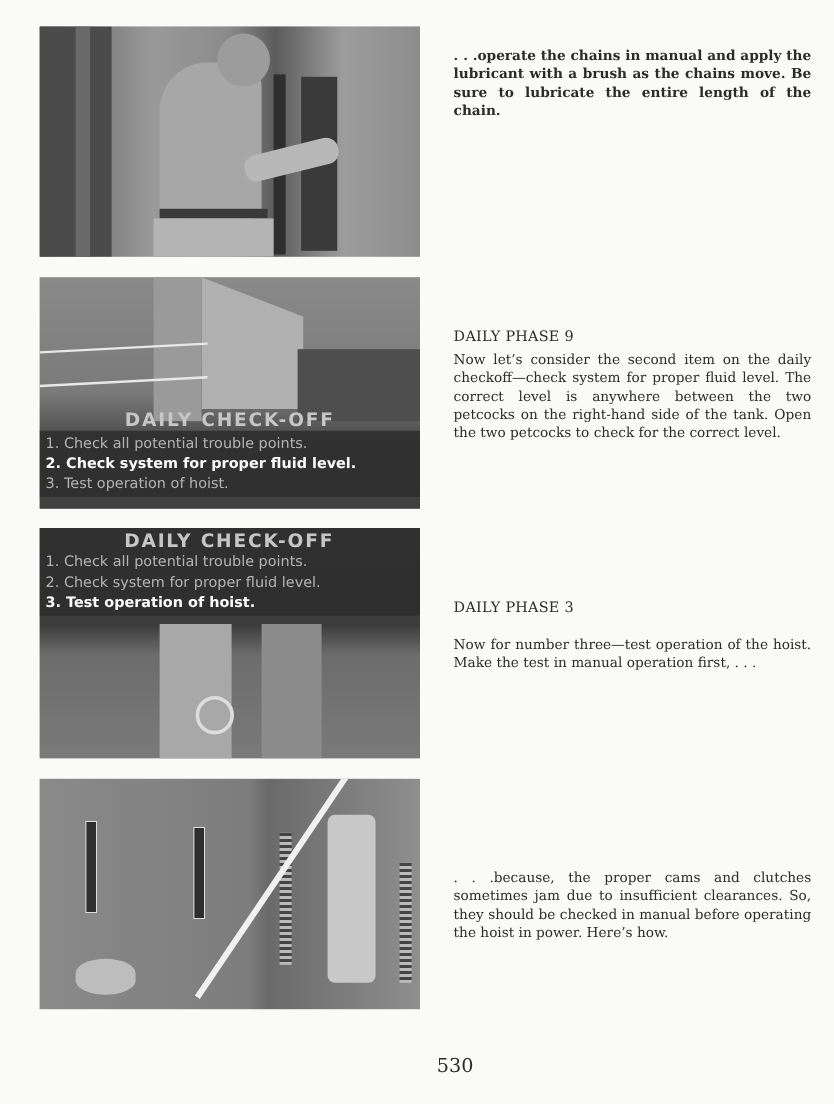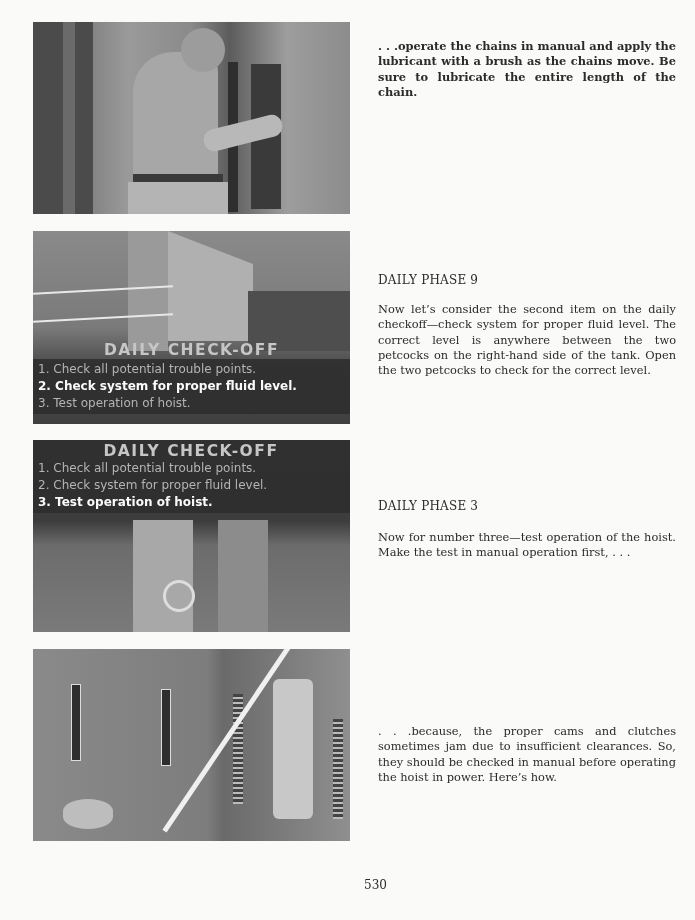--- a/index.html
+++ b/index.html
@@ -73,21 +73,21 @@
   }
   .checkoff .co-item.active { color: #fbfbfb; font-weight: bold; }
 
   
   .txt {
     position: absolute; left: 378px; width: 298px;
     font-size: 11.4px; line-height: 15.3px; text-align: justify;
     color: #2b2b2b;
   }
   .heading { position: absolute; left: 378px; font-size: 12px; letter-spacing: 0.2px; color: #2b2b2b; }
-  .page-num { position: absolute; left: 364px; top: 878px; font-size: 12px; color: #2b2b2b; }
+  .page-num { position: absolute; left: 364px; top: 878px; font-size: 16px; color: #2b2b2b; }
 </style>
 </head>
 <body>
 
 <div class="photo p1">
   <div class="shape col1"></div>
   <div class="shape col2"></div>
   <div class="shape rail2"></div>
   <div class="shape rail"></div>
   <div class="shape man-body"></div>
@@ -133,20 +133,20 @@
   <div class="shape base"></div>
   <div class="shape spring1"></div>
   <div class="shape spring2"></div>
   <div class="shape cam"></div>
   <div class="shape diag"></div>
 </div>
 
 <div class="txt" style="top:39px;font-weight:bold;">. . .operate the chains in manual and apply the lubricant with a brush as the chains move.  Be sure to lubricate the entire length of the chain.</div>
 
 <div class="heading" style="top:273px;">DAILY PHASE 9</div>
-<div class="txt" style="top:302px;">Now let’s consider the second item on the daily checkoff—check system for proper fluid level.  The correct level is anywhere between the two petcocks on the right-hand side of the tank.  Open the two petcocks to check for the correct level.</div>
+<div class="txt" style="top:292px;">Now let’s consider the second item on the daily checkoff—check system for proper fluid level.  The correct level is anywhere between the two petcocks on the right-hand side of the tank.  Open the two petcocks to check for the correct level.</div>
 
 <div class="heading" style="top:499px;">DAILY PHASE 3</div>
 <div class="txt" style="top:530px;">Now for number three—test operation of the hoist.   Make the test in manual operation first, . . .</div>
 
 <div class="txt" style="top:724px;">. . .because, the proper cams and clutches sometimes jam due to insufficient clearances.  So, they should be checked in manual before operating the hoist in power.  Here’s how.</div>
 
 <div class="page-num">530</div>
 
 </body></html>

